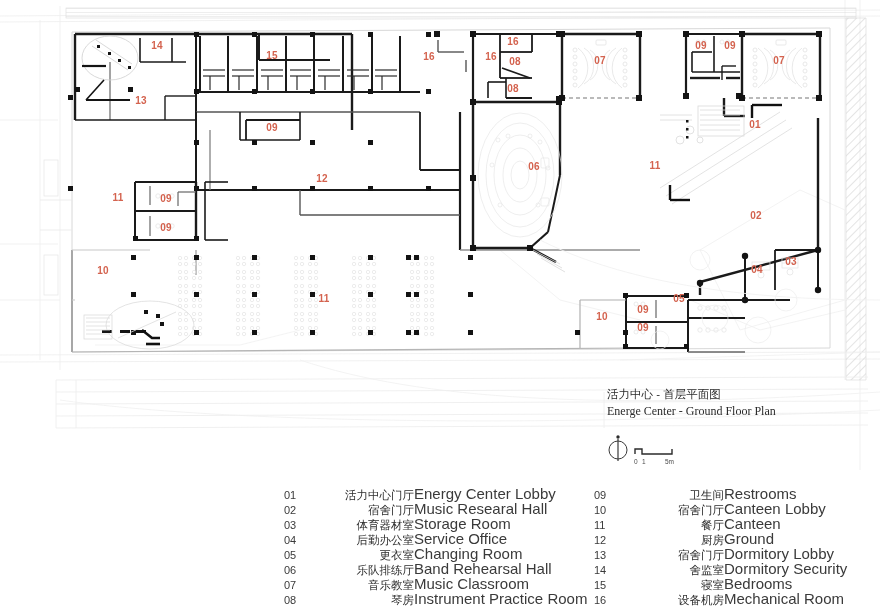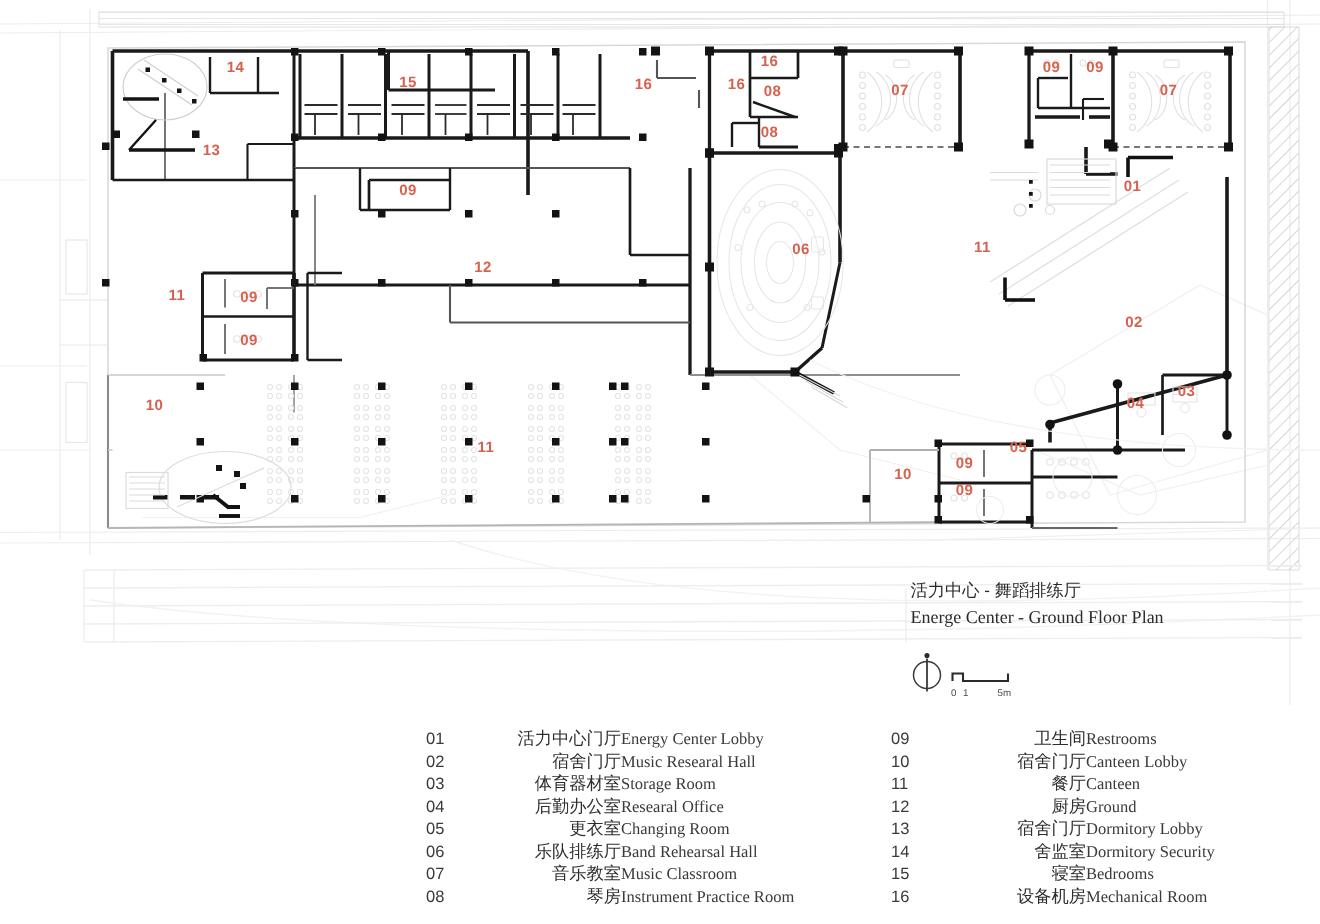--- a/index.html
+++ b/index.html
@@ -104,23 +104,23 @@
     font-family: "Liberation Sans", "DejaVu Sans", sans-serif;
   }
   .legend-cn {
     width: 104px;
     font-size: 11.5px;
     color: #2e2e2e;
     font-family: "Liberation Sans", "DejaVu Sans", sans-serif;
     text-align: right;
   }
   .legend-en {
-    font-size: 11px;
+    font-size: 15px;
     color: #3a3a3a;
-    font-family: Liberation Serif, serif;
+    font-family: Liberation Sans, sans-serif;
   }
 </style>
 </head>
 <body>
 
 <div class="page">
 
   <div id="plan-area">
     <svg id="plan-svg" width="880" height="470" viewBox="0 0 880 470" xmlns="http://www.w3.org/2000/svg">
       <defs>
@@ -1033,21 +1033,21 @@
         <div class="room-tag" style="left: 103px; top: 271px; color: rgb(212, 99, 79);">10</div>
         <div class="room-tag" style="left: 324px; top: 299px; color: rgb(212, 99, 79);">11</div>
         <div class="room-tag" style="left: 679px; top: 299px; color: rgb(212, 99, 79);">05</div>
         <div class="room-tag" style="left: 643px; top: 310px; color: rgb(212, 99, 79);">09</div>
         <div class="room-tag" style="left: 602px; top: 317px; color: rgb(212, 99, 79);">10</div>
         <div class="room-tag" style="left: 643px; top: 328px; color: rgb(212, 99, 79);">09</div>
       </div>
   </div>
 
   <div id="title-block">
-    <div class="title-cn">活力中心 - 舞蹈排练厅</div>
+    <div class="title-cn">活力中心 - 首层平面图</div>
     <div class="title-en">Energe Center - Ground Floor Plan</div>
   </div>
 
   <div id="scale-group">
     <svg width="110" height="36" viewBox="0 0 110 36" xmlns="http://www.w3.org/2000/svg">
       <g>
         <circle cx="12" cy="18" r="9" fill="none" stroke="#3a3a3a" stroke-width="1"></circle>
         <line x1="12" y1="7" x2="12" y2="29" stroke="#3a3a3a" stroke-width="1.2"></line>
         <circle cx="12" cy="5" r="1.7" fill="#2b2b2b"></circle>
       </g>
@@ -1073,21 +1073,21 @@
           <span class="legend-en">Music Researal Hall</span>
         </div>
         <div class="legend-row">
           <span class="legend-num">03</span>
           <span class="legend-cn">体育器材室</span>
           <span class="legend-en">Storage Room</span>
         </div>
         <div class="legend-row">
           <span class="legend-num">04</span>
           <span class="legend-cn">后勤办公室</span>
-          <span class="legend-en">Researal Office</span>
+          <span class="legend-en">Service Office</span>
         </div>
         <div class="legend-row">
           <span class="legend-num">05</span>
           <span class="legend-cn">更衣室</span>
           <span class="legend-en">Changing Room</span>
         </div>
         <div class="legend-row">
           <span class="legend-num">06</span>
           <span class="legend-cn">乐队排练厅</span>
           <span class="legend-en">Band Rehearsal Hall</span>

